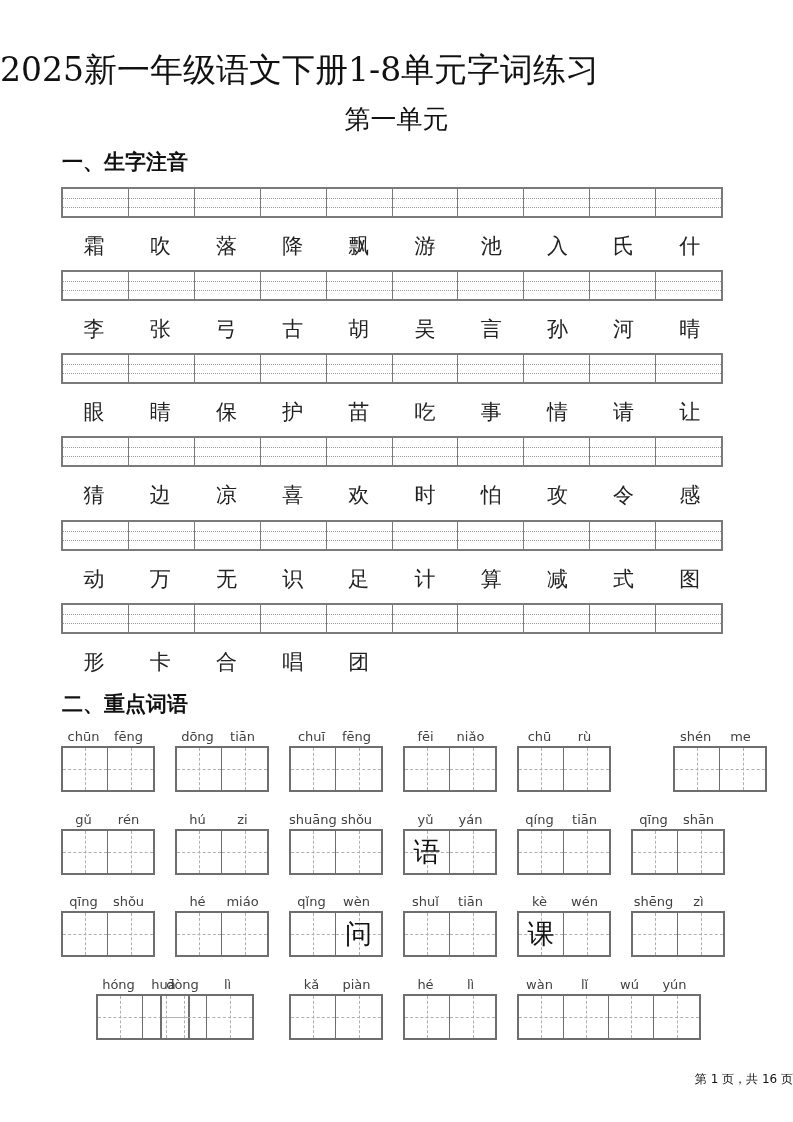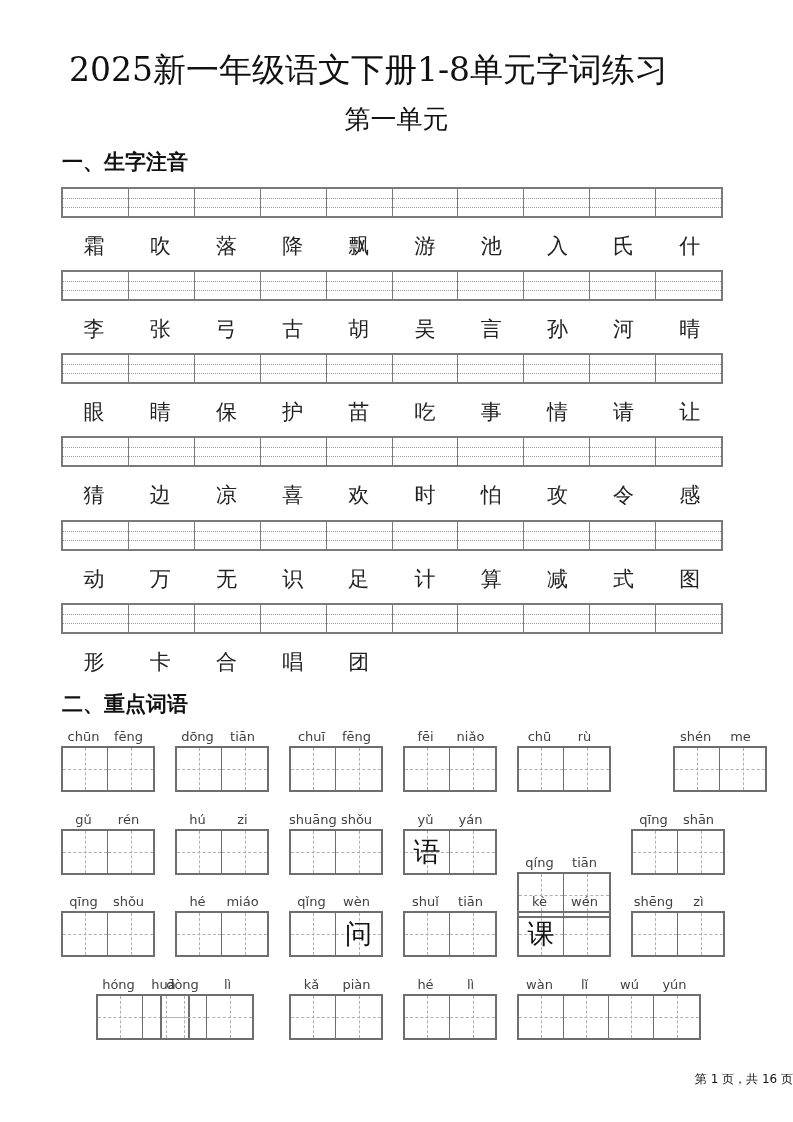--- a/index.html
+++ b/index.html
@@ -1,17 +1,17 @@
 <!DOCTYPE html>
 <html><head>
 <meta charset="utf-8">
 <style>
   html, body { margin: 0; padding: 0; background: #ffffff; }
   body { width: 793px; height: 1122px; position: relative; overflow: hidden; font-family: "DejaVu Serif", "Liberation Serif", serif; color: #111; }
-  .title { position: absolute; top: 48px; left: 0; width: 737px; text-align: center; font-size: 33px; letter-spacing: 0px; font-family: "DejaVu Serif", "Liberation Serif", serif; }
+  .title { position: absolute; top: 48px; left: 0; width: 737px; font-size: 33px; letter-spacing: 0px; font-family: "DejaVu Serif", "Liberation Serif", serif; }
   .subtitle { position: absolute; top: 102px; left: 0; width: 793px; text-align: center; font-size: 26px; font-family: "DejaVu Serif", "Liberation Serif", serif; }
   .section-heading { position: absolute; left: 62px; font-size: 21px; font-weight: bold; font-family: "DejaVu Serif", "Liberation Serif", serif; }
   .pinyin-row { position: absolute; left: 61px; width: 662px; height: 31px; display: flex; border: 2px solid #7a7a7a; box-sizing: border-box; }
   .pinyin-cell { flex: 1; position: relative; border-right: 1.5px solid #7a7a7a; }
   .pinyin-cell:last-child { border-right: none; }
   .pinyin-cell::before, .pinyin-cell::after { content: ""; position: absolute; left: 0; right: 0; border-top: 1px dotted #9a9a9a; }
   .pinyin-cell::before { top: 9px; }
   .pinyin-cell::after { top: 18px; }
   .char-row { position: absolute; left: 61px; width: 662px; display: flex; height: 30px; }
   .char { width: 66.2px; text-align: center; font-size: 21px; font-family: "DejaVu Serif", "Liberation Serif", serif; color: #222; }
@@ -353,21 +353,21 @@
           <span class="h"></span>
           <span class="ch">语</span>
         </div>
         <div class="tianzi">
           <span class="v"></span>
           <span class="h"></span>
           <span class="ch"></span>
         </div>
       </div>
     </div>
-    <div class="word" style="top: 812px; left: 517px; margin-top: 43px;">
+    <div class="word" style="top: 812px; left: 517px;">
       <div class="word-pinyin">
         <span>qíng</span>
         <span>tiān</span>
       </div>
       <div class="word-boxes">
         <div class="tianzi">
           <span class="v"></span>
           <span class="h"></span>
           <span class="ch"></span>
         </div>

